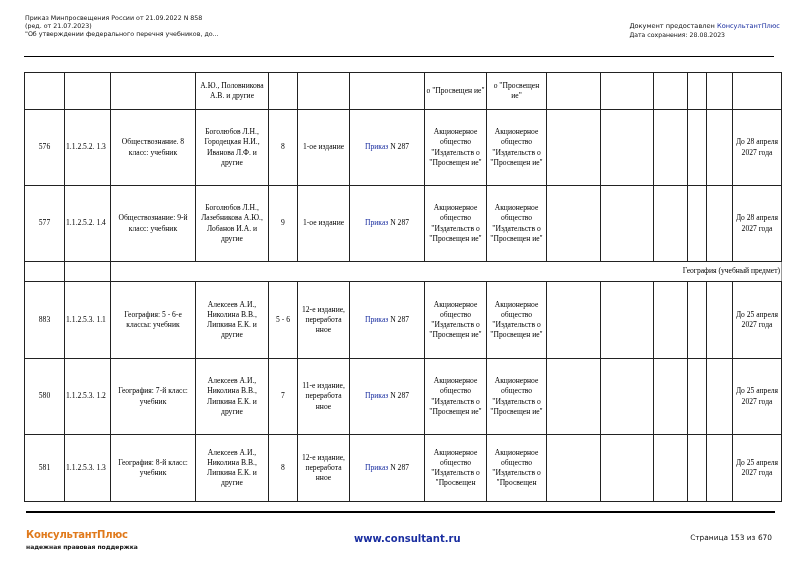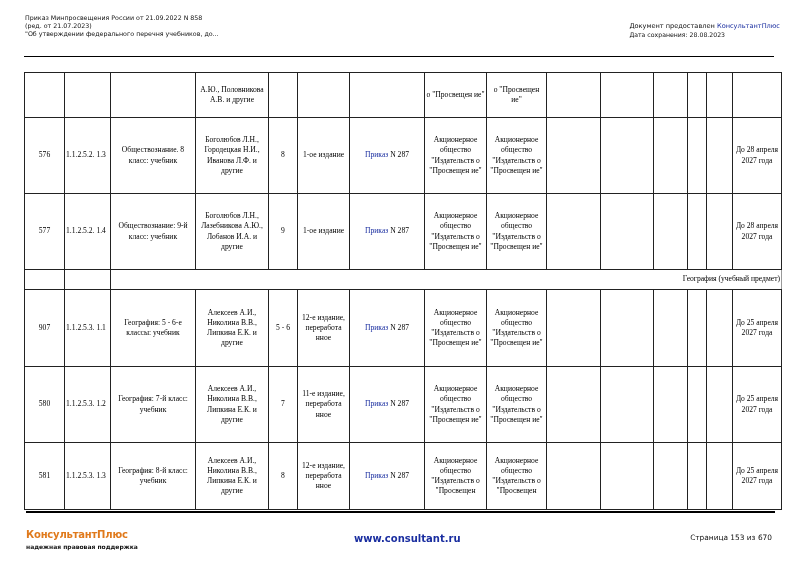--- a/index.html
+++ b/index.html
@@ -52,21 +52,21 @@
       <col style="width:62px">
     <col style="width:60px">
       <col style="width:54px">
       <col style="width:53px">
       <col style="width:34px">
     <col style="width:19px">
       <col style="width:26px">
       <col style="width:49px">
   </colgroup>
   <tbody>
-    <tr style="height:45px">
+    <tr style="height:37px">
       <td></td>
       <td class="left c-code"></td>
       <td></td>
       <td>А.Ю., Половникова А.В. и другие</td>
       <td></td>
       <td></td>
       <td></td>
       <td>о "Просвещен ие"</td>
       <td>о "Просвещен ие"</td>
       <td></td>
@@ -113,21 +113,21 @@
       <td>До 28 апреля 2027 года</td>
     </tr>
 
     <tr class="section">
       <td>578</td>
       <td class="left c-code">1.1.2.5.3.</td>
       <td class="title" colspan="13">География (учебный предмет)</td>
     </tr>
 
     <tr style="height:77px">
-      <td>907</td>
+      <td>883</td>
       <td class="left c-code">1.1.2.5.3. 1.1</td>
       <td>География: 5 - 6-е классы: учебник</td>
       <td>Алексеев А.И., Николина В.В., Липкина Е.К. и другие</td>
       <td>5 - 6</td>
       <td>12-е издание, переработа нное</td>
       <td><span class="link">Приказ</span><span> N 287</span></td>
       <td>Акционерное общество "Издательств о "Просвещен ие"</td>
       <td>Акционерное общество "Издательств о "Просвещен ие"</td>
       <td></td>
       <td></td>

